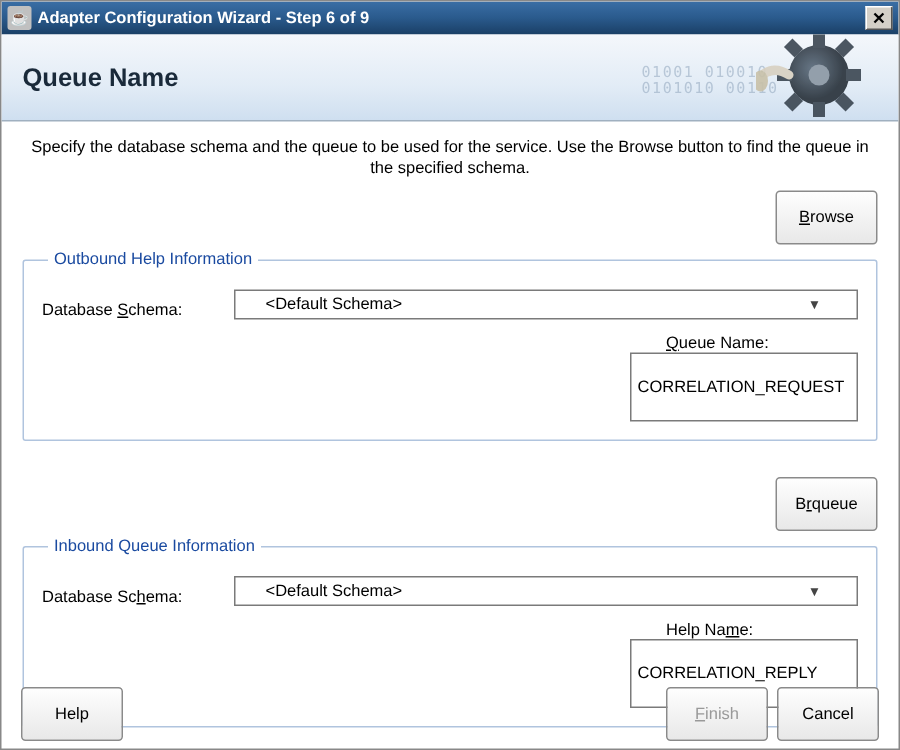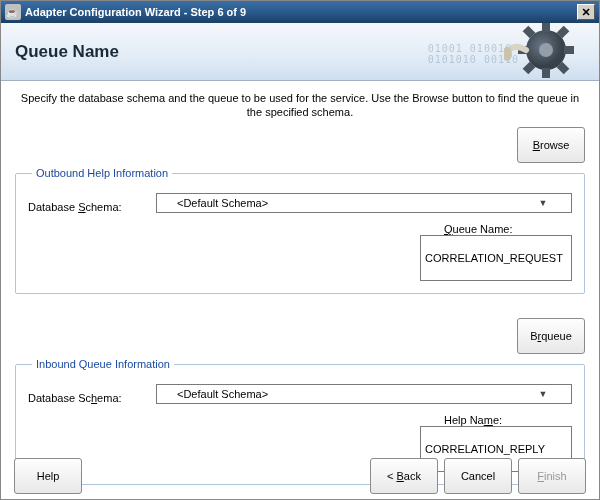--- a/index.html
+++ b/index.html
@@ -253,16 +253,15 @@
     <div class="form-row">
       <div class="form-label"><span>Help Na</span><span class="ul">m</span><span>e:</span></div>
       <input type="text" class="text-input" value="CORRELATION_REPLY" style="">
     </div>
   </fieldset>
 </div>
 
 <div class="footer">
   <button class="winbtn">Help</button>
   <div class="footer-spacer"></div>
-  <button class="winbtn">&lt; <span class="underline">B</span>ack</button>
+  <button class="winbtn" disabled=""><span class="underline">F</span>inish</button>
   <button class="winbtn">Cancel</button>
-  <button class="winbtn" disabled=""><span class="underline">F</span>inish</button>
 </div>
 
 </body></html>

